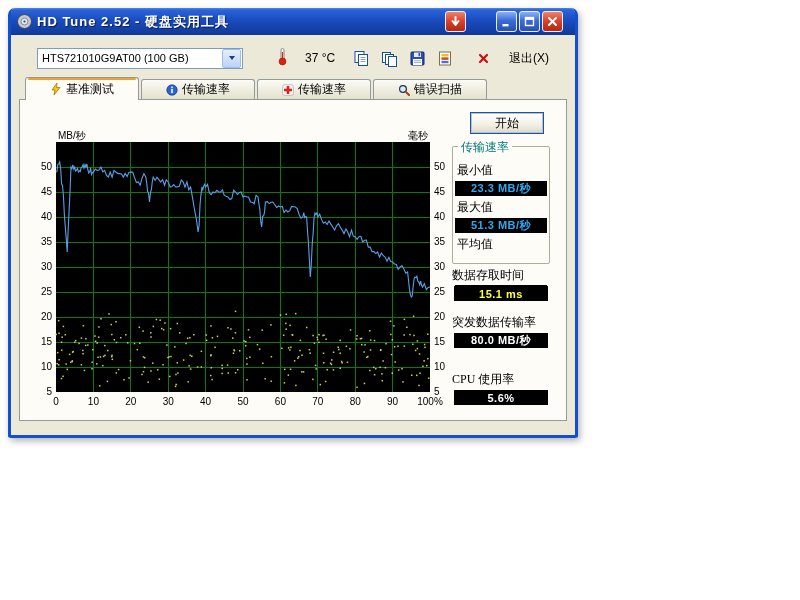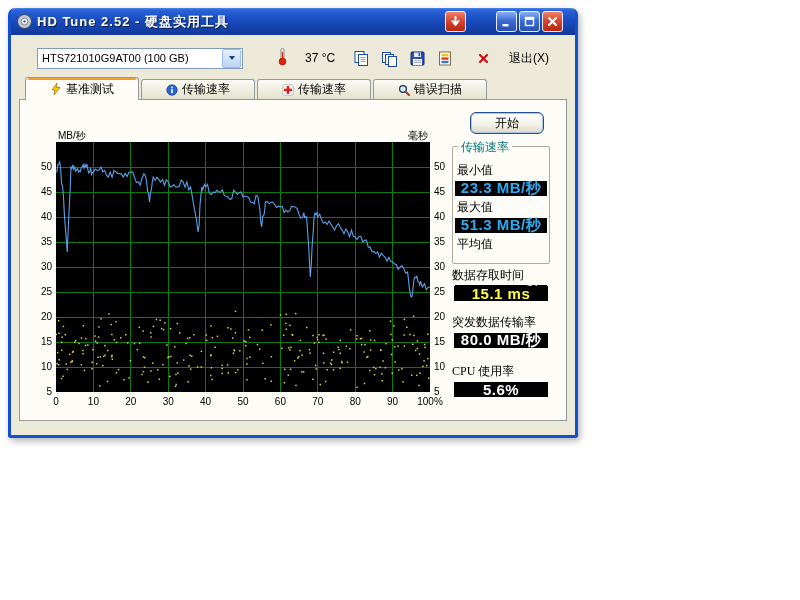--- a/index.html
+++ b/index.html
@@ -40,30 +40,30 @@
     background:linear-gradient(#fcfbf6,#e4e1cc);border:1px solid #919b9c;border-bottom:none;border-radius:3px 3px 0 0;margin-right:2px;cursor:default;}
   .tab.active{background:#fdfcf7;height:23px;margin-bottom:-1px;position:relative;}
   .tab.active::before{content:"";position:absolute;top:0;left:2px;right:2px;height:2px;background:#f0a030;border-radius:2px;}
 
   
   .content{margin:0 8px;border:1px solid #919b9c;background:#fdfcf7;height:320px;position:relative;z-index:1;}
   .chart-svg{position:absolute;left:4px;top:4px;}
 
   .side{position:absolute;left:432px;top:0;width:100px;height:100%;}
   .btn-start{position:absolute;top:12px;left:18px;width:74px;height:22px;font-size:12px;font-family:"Liberation Sans",sans-serif;
-    background:linear-gradient(#ffffff,#f2f0e4 60%,#dcd8c8);border:1px solid #26538f;border-radius:6px;
+    background:linear-gradient(#ffffff,#f2f0e4 60%,#dcd8c8);border:1px solid #26538f;border-radius:0;
     box-shadow:inset 0 0 0 1px #aac4e8;cursor:default;}
   .groupbox{position:absolute;top:46px;left:0;width:98px;height:118px;border:1px solid #b0ac9a;border-radius:2px;box-sizing:border-box;padding-top:12px;}
   .group-title{position:absolute;top:-8px;left:5px;background:#fdfcf7;padding:0 3px;font-size:12px;color:#007878;}
   .g-label{font-size:12px;margin:3px 0 2px 4px;font-family:Liberation Serif, serif;}
   .vbox{margin:0 2px;height:15px;background:#000;display:flex;align-items:center;justify-content:center;
-    font-size:15px;font-weight:bold;letter-spacing:0.5px;}
+    font-size:11px;font-weight:bold;letter-spacing:0.5px;}
   .stat{position:absolute;left:0;width:98px;}
   .stat .g-label{margin-left:0;}
-  .s1{top:164px;} .s2{top:211px;} .s3{top:260px;}
+  .s1{top:164px;} .s2{top:211px;} .s3{top:268px;}
 </style>
 </head>
 <body>
 
 <div class="window">
 
   <div class="titlebar">
     <span class="app-icon">
       <svg width="17" height="17" viewBox="0 0 17 17">
         <circle cx="8.5" cy="8.5" r="7" fill="#c4c8d4" stroke="#3c4454" stroke-width="1"></circle>

